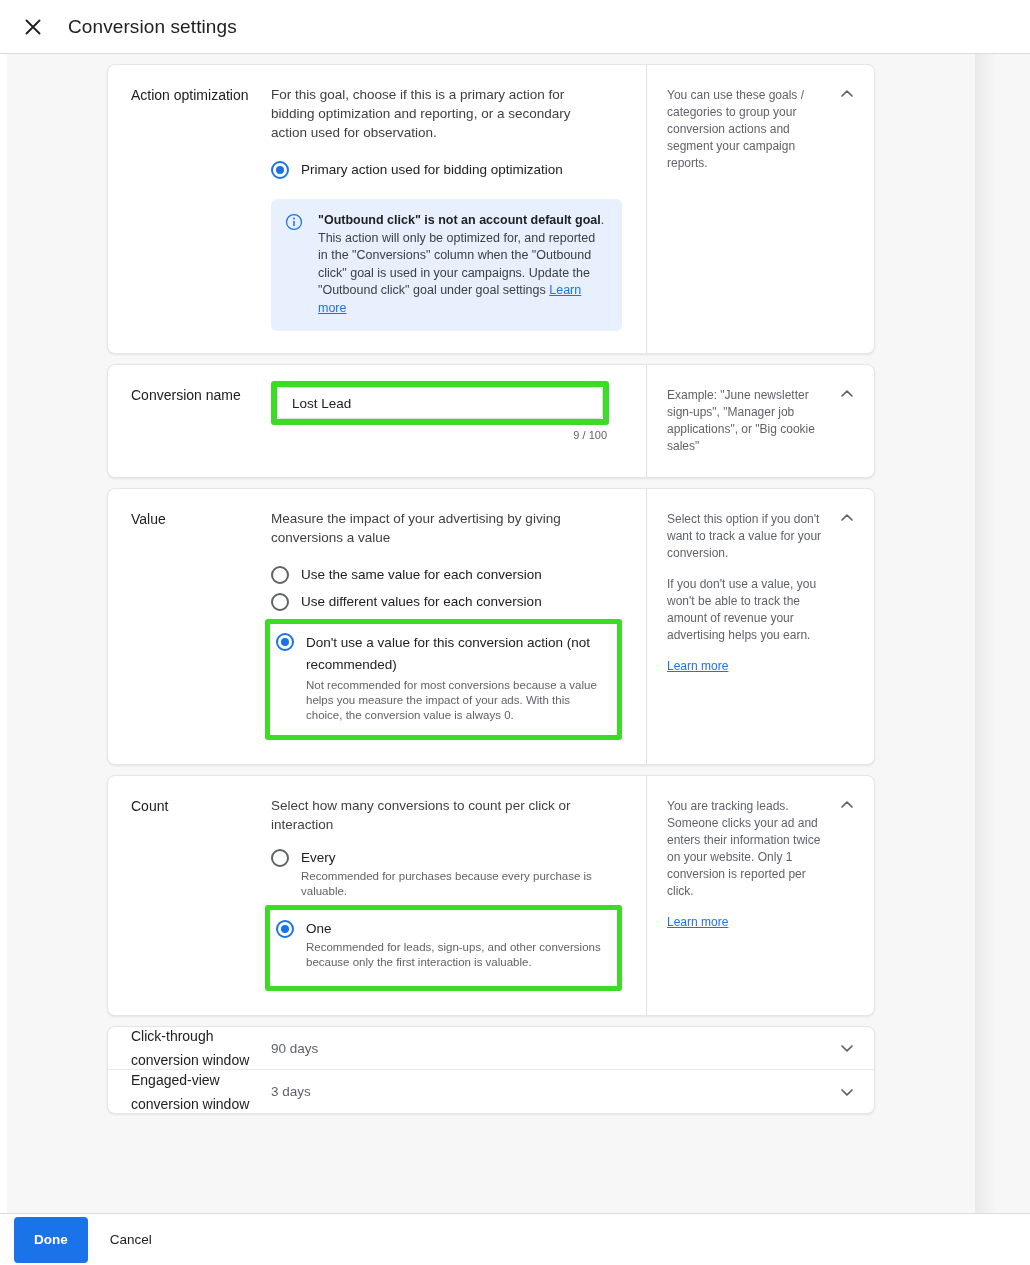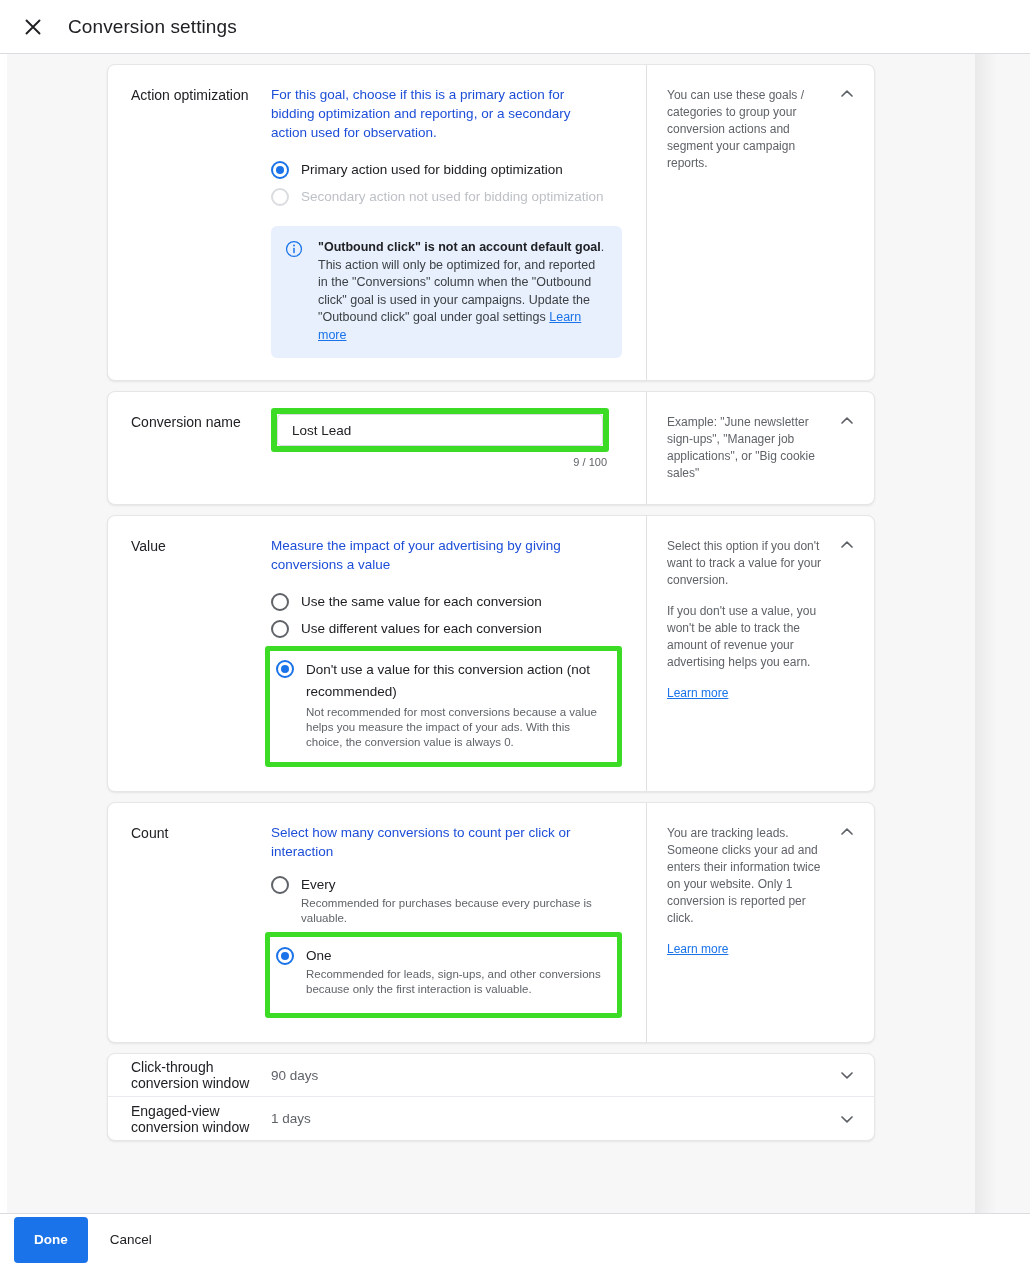--- a/index.html
+++ b/index.html
@@ -104,21 +104,21 @@
     position: absolute;
     top: 16px; right: 14px;
     width: 26px; height: 26px;
     display: flex; align-items: center; justify-content: center;
     cursor: pointer;
   }
 
   .desc {
     font-size: 13.5px;
     line-height: 19px;
-    color: #1d4ed8;
+    color: #404040;
     margin: 0 12px 14px 0;
     max-width: 350px;
   }
 
   
   .radio-row {
     display: flex;
     align-items: flex-start;
     padding: 4px 0 4px 0;
     cursor: pointer;
@@ -235,21 +235,21 @@
   }
   .crow:last-child { border-bottom: none; }
   .crow-label {
     width: 163px;
     flex: 0 0 163px;
     padding-left: 23px;
     font-size: 14px;
     line-height: 17px;
     color: #202124;
   }
-  .crow-label.two { line-height: 16px; }
+  .crow-label.two { line-height: 24px; }
   .crow-value {
     font-size: 13.5px;
     color: #5f6368;
     display: flex;
     align-items: center;
     gap: 8px;
   }
   .badge {
     background: #e6f4ea;
     color: #137333;
@@ -316,26 +316,20 @@
       <div class="card-row">
         <div class="col-label">Action optimization</div>
         <div class="col-main">
           <p class="desc">For this goal, choose if this is a primary action for bidding optimization and reporting, or a secondary action used for observation.</p>
 
           <div class="radio-group">
             <div class="radio-row">
               <span class="radio checked"></span>
               <span class="radio-texts">
                 <span class="radio-label">Primary action used for bidding optimization</span>
-              </span>
-            </div>
-            <div class="radio-row">
-              <span class="radio disabled"></span>
-              <span class="radio-texts">
-                <span class="radio-label muted">Secondary action not used for bidding optimization</span>
               </span>
             </div>
           </div>
 
           <div class="infobox">
             <span class="info-icon">
               <svg width="18" height="18" viewBox="0 0 20 20" aria-hidden="true">
                 <circle cx="10" cy="10" r="8.3" fill="none" stroke="#1a73e8" stroke-width="1.4"></circle>
                 <circle cx="10" cy="6.1" r="1.05" fill="#1a73e8"></circle>
                 <rect x="9.15" y="8.6" width="1.7" height="6.1" rx=".8" fill="#1a73e8"></rect>
@@ -467,21 +461,21 @@
         <div class="chev">
           <svg width="16" height="16" viewBox="0 0 16 16" aria-hidden="true">
             <path d="M3 6 L8 10.8 L13 6" fill="none" stroke="#5f6368" stroke-width="1.7" stroke-linecap="round" stroke-linejoin="round"></path>
           </svg>
         </div>
       </div>
 
       <div class="crow">
         <div class="crow-label two">Engaged-view conversion window</div>
         <div class="crow-value">
-          <span>1 days</span>
+          <span>3 days</span>
         </div>
         <div class="chev">
           <svg width="16" height="16" viewBox="0 0 16 16" aria-hidden="true">
             <path d="M3 6 L8 10.8 L13 6" fill="none" stroke="#5f6368" stroke-width="1.7" stroke-linecap="round" stroke-linejoin="round"></path>
           </svg>
         </div>
       </div>
 
 
     </div>

